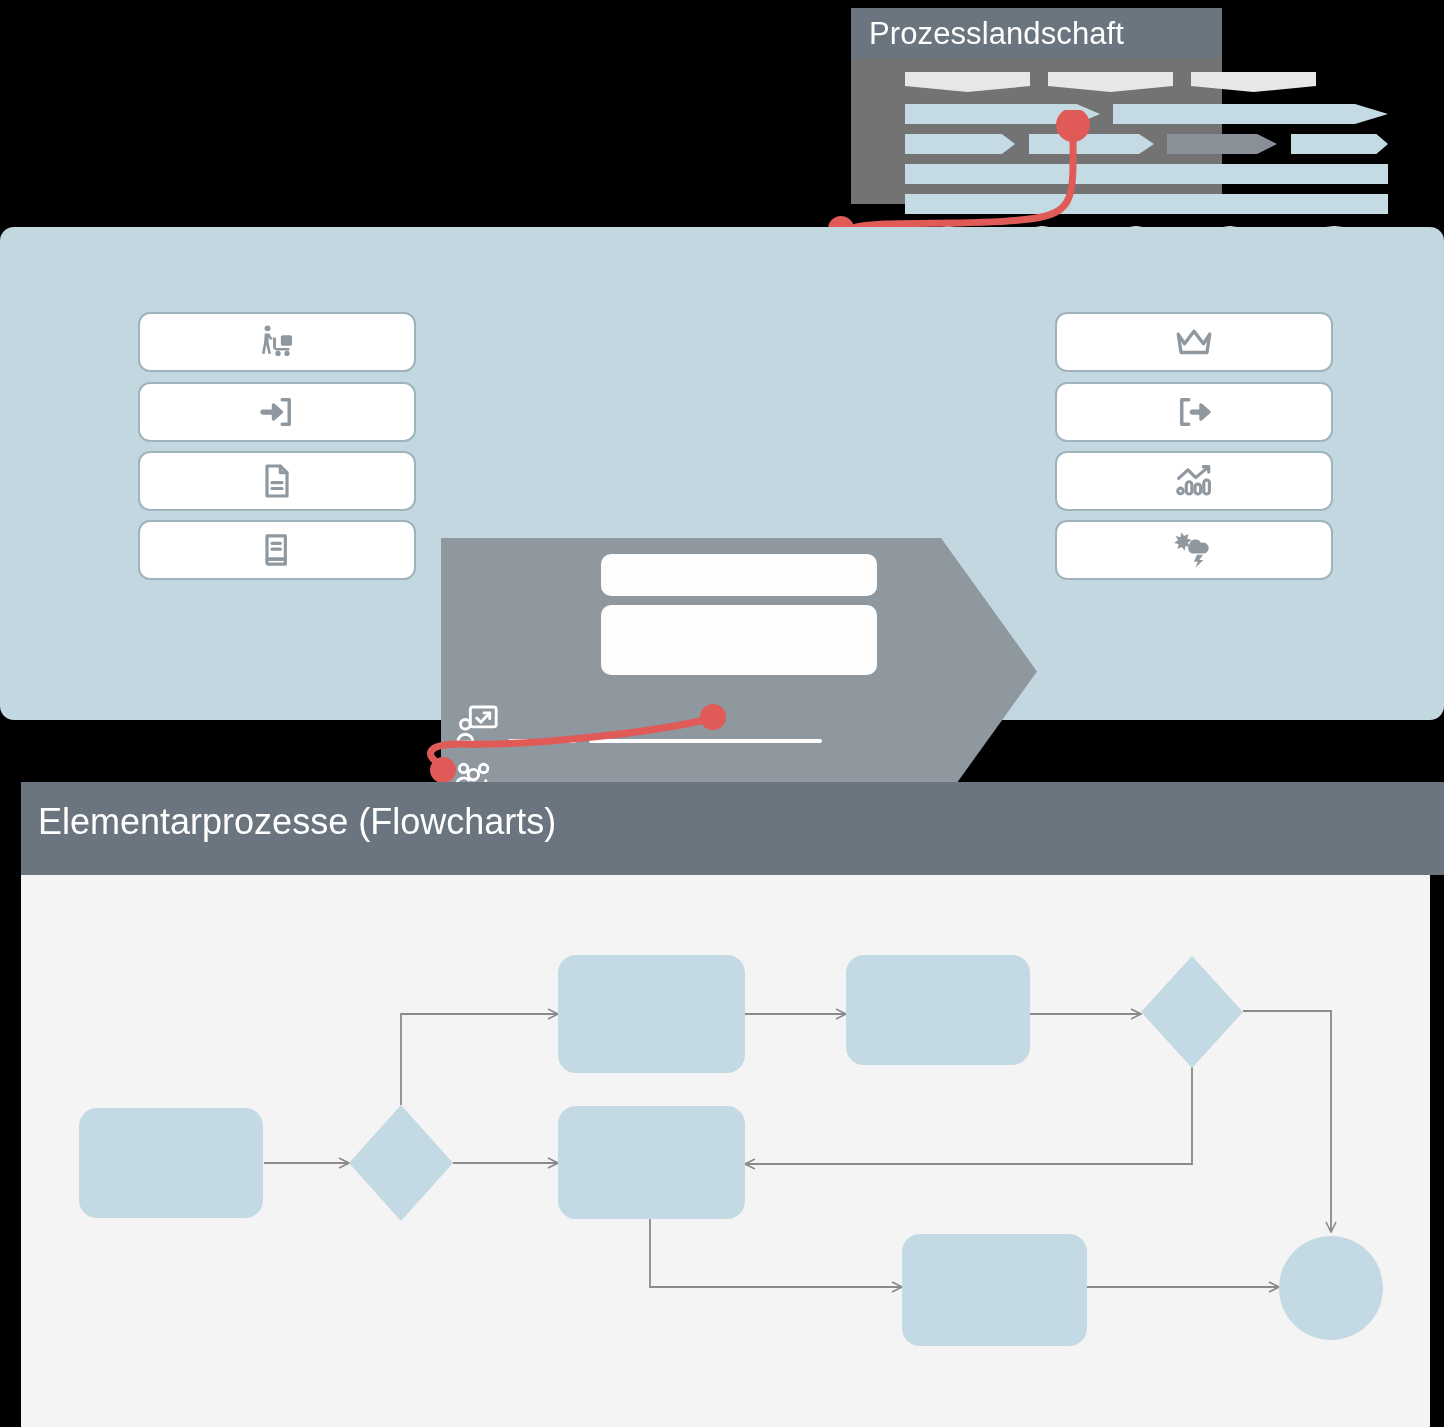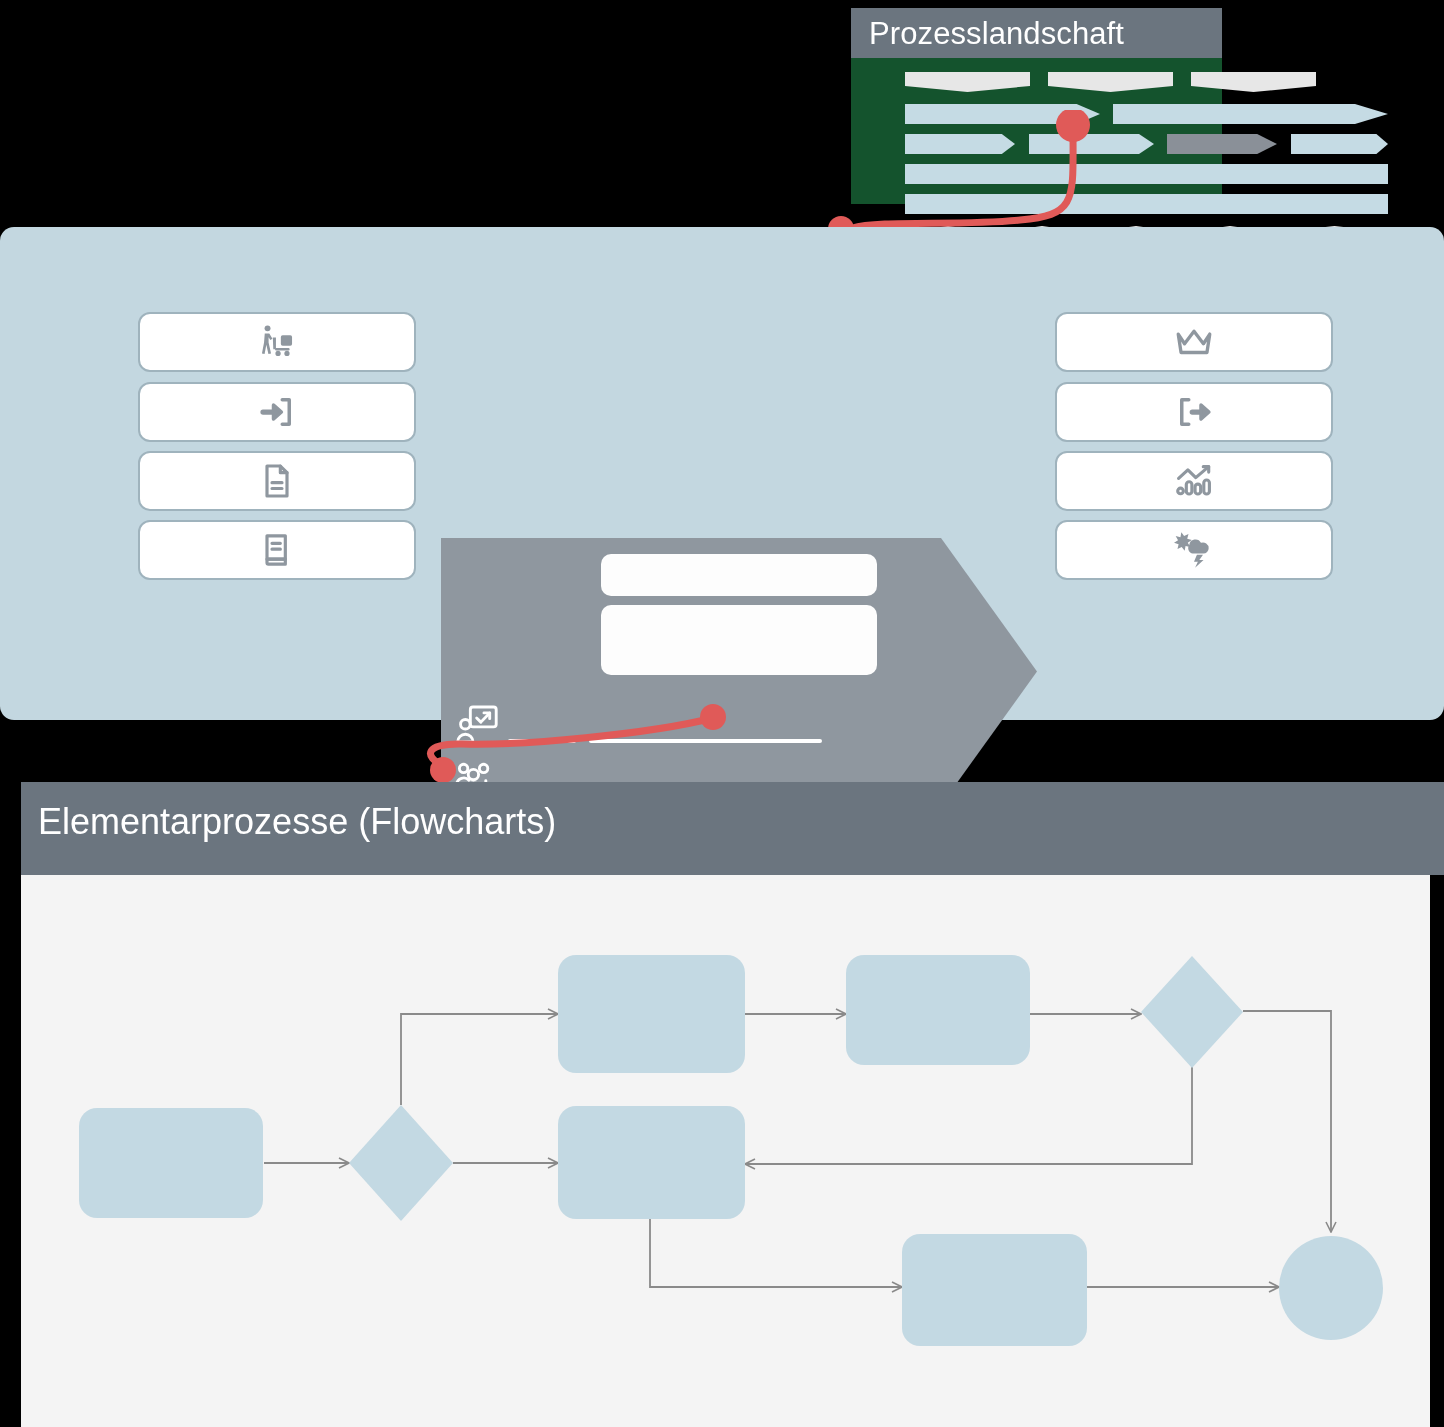--- a/index.html
+++ b/index.html
@@ -1,20 +1,20 @@
 <!DOCTYPE html>
 <html><head>
 <meta charset="utf-8">
 <style>
   html,body{margin:0;padding:0;background:#000;}
   body{width:1444px;height:1427px;position:relative;overflow:hidden;
        font-family:"Liberation Sans","DejaVu Sans",sans-serif;}
 
   
-  #pl-card{position:absolute;left:851px;top:8px;width:371px;height:196px;background:#14532d;}
+  #pl-card{position:absolute;left:851px;top:8px;width:371px;height:196px;background:#737373;}
   #pl-card .pl-header{height:50px;background:#6b757f;display:flex;align-items:center;}
   #pl-card .pl-title{color:#ffffff;font-size:31px;font-weight:400;margin-left:18px;line-height:1;letter-spacing:.1px;}
   #pl-body{position:relative;height:146px;}
   .pl-row{position:absolute;display:flex;}
   .pl-chip{height:20px;}
   .chip-grey-top{background:#e7e7e7;clip-path:polygon(0 0,100% 0,100% 70%,50% 100%,0 70%);}
   .chip-grey-bot{background:#e7e7e7;clip-path:polygon(50% 0,100% 30%,100% 100%,0 100%,0 30%);}
   .chip-blue{background:#c5dbe4;}
   .chip-blue-arrow{background:#c5dbe4;clip-path:polygon(0 0,88% 0,100% 50%,88% 100%,0 100%);}
   .chip-dark-arrow{background:#8a9098;clip-path:polygon(0 0,82% 0,100% 50%,82% 100%,0 100%);}

